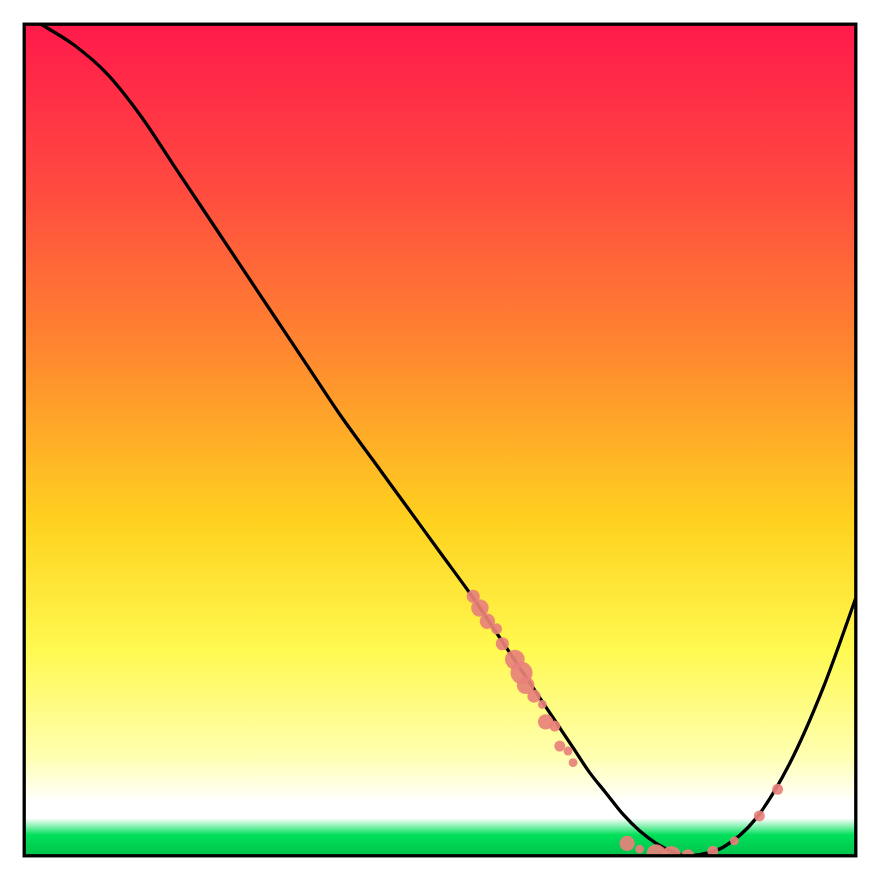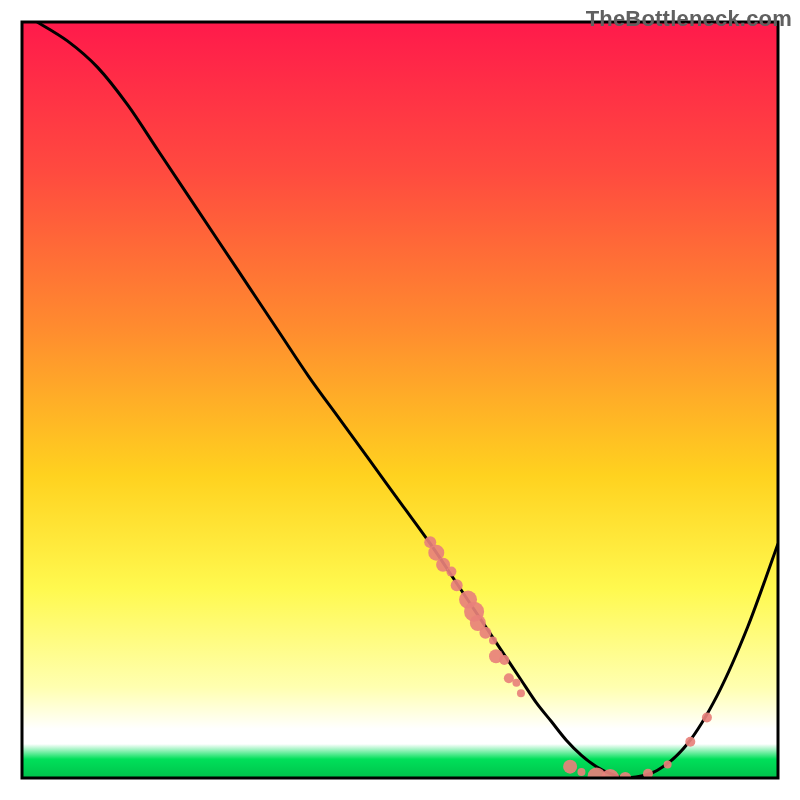--- a/index.html
+++ b/index.html
@@ -27,21 +27,20 @@
     z-index: 10;
   }
   svg {
     display: block;
   }
 </style>
 </head>
 <body>
 
 <div class="chart-wrap">
-  <div class="watermark">TheBottleneck.com</div>
 
   <svg id="chart-svg" width="800" height="800" viewBox="0 0 800 800">
     <defs>
       <linearGradient id="bg-grad" x1="0" y1="0" x2="0" y2="1">
           <stop offset="0%" stop-color="#ff1a4b"></stop>
           <stop offset="20%" stop-color="#ff4b3f"></stop>
           <stop offset="40%" stop-color="#ff8a2f"></stop>
           <stop offset="60%" stop-color="#ffd21f"></stop>
           <stop offset="75%" stop-color="#fff94f"></stop>
           <stop offset="88%" stop-color="#ffffb0"></stop>

